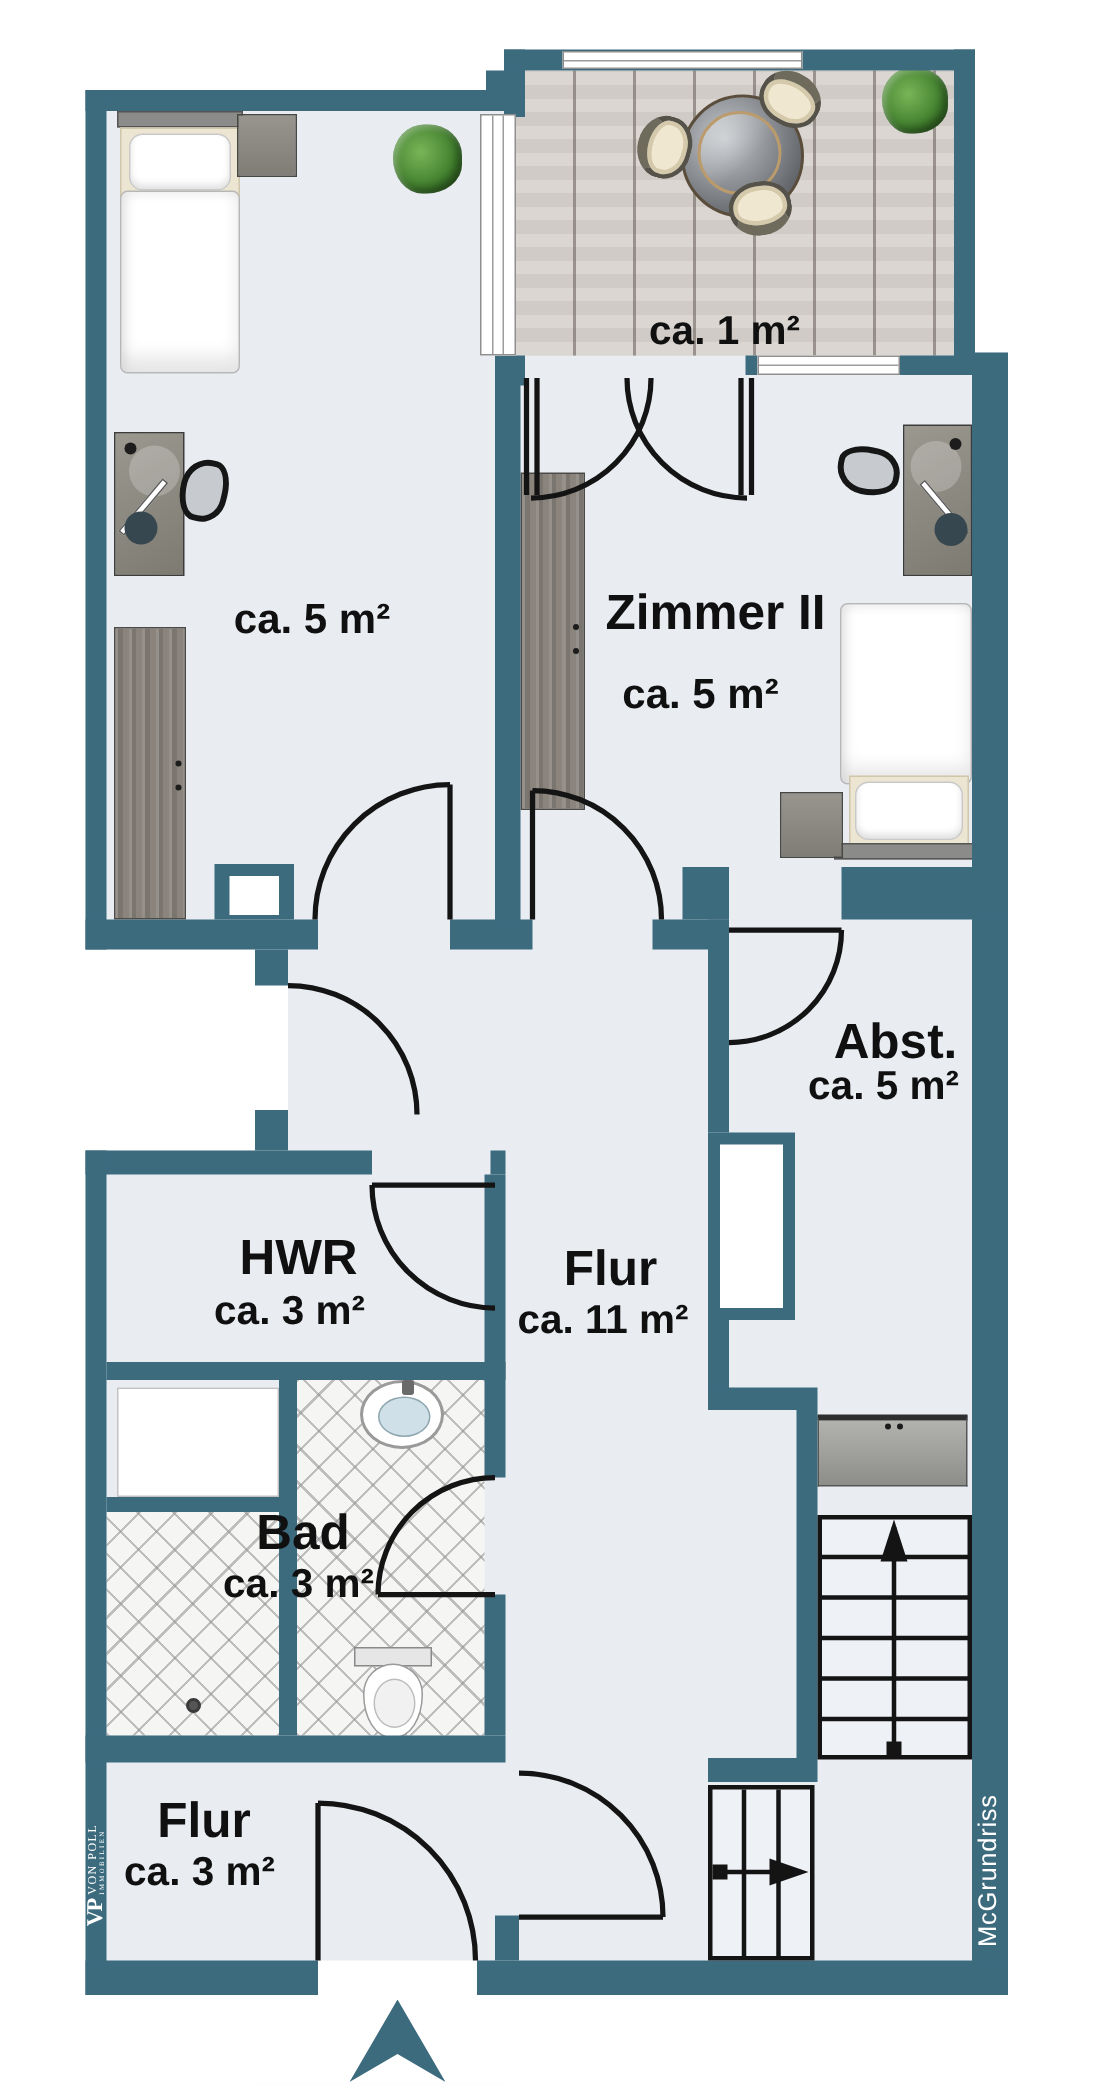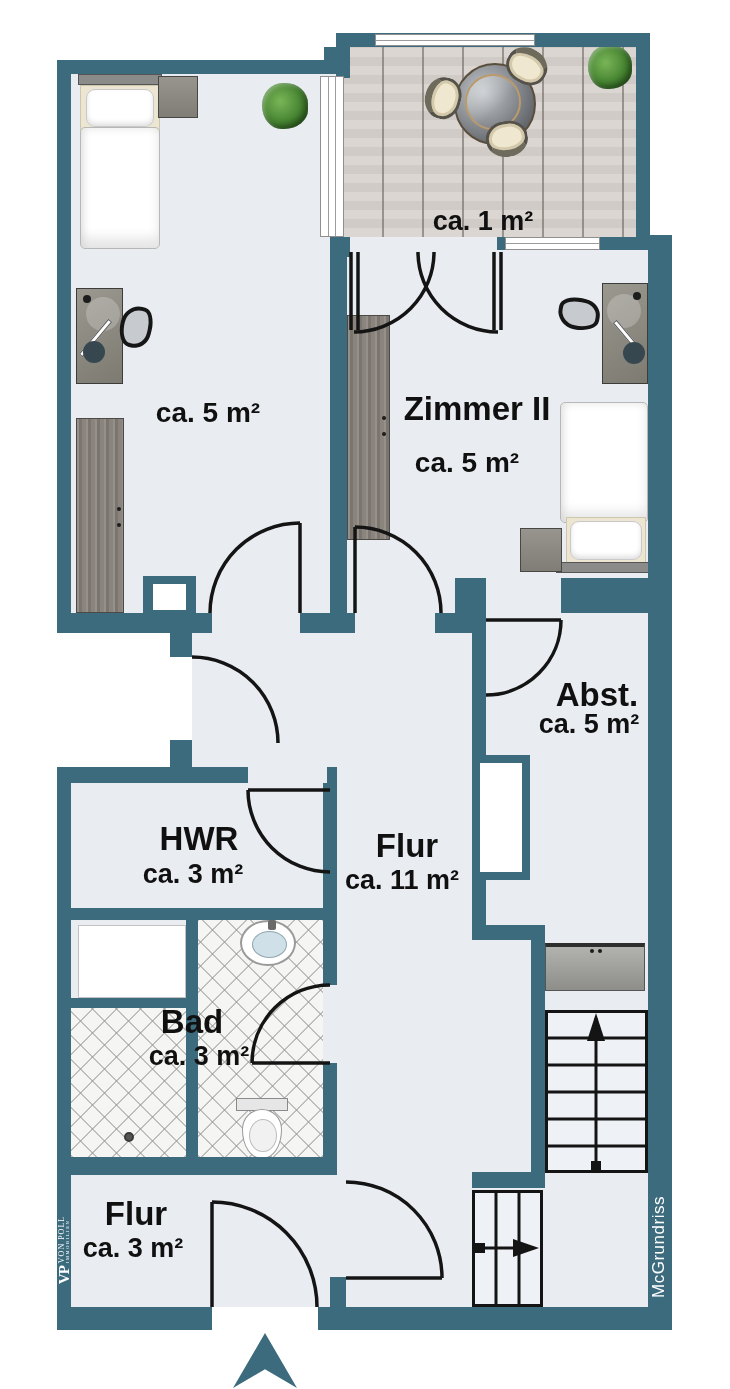--- a/index.html
+++ b/index.html
@@ -264,21 +264,21 @@
 
   <div class="lbl room-name" style="left:597px;top:694px">Abst.</div>
   <div class="lbl room-area" style="left:589px;top:724px">ca. 5 m²</div>
 
   <div class="lbl room-name" style="left:199px;top:838px">HWR</div>
   <div class="lbl room-area" style="left:193px;top:874px">ca. 3 m²</div>
 
   <div class="lbl room-name" style="left:407px;top:845px">Flur</div>
   <div class="lbl room-area" style="left:402px;top:880px">ca. 11 m²</div>
 
-  <div class="lbl room-name" style="left:192px;top:1021px">Bad</div>
+  <div class="lbl room-name" style="left:202px;top:1021px">Bad</div>
   <div class="lbl room-area" style="left:199px;top:1056px">ca. 3 m²</div>
 
   <div class="lbl room-name" style="left:136px;top:1213px">Flur</div>
   <div class="lbl room-area" style="left:133px;top:1248px">ca. 3 m²</div>
 
 
   <div class="brand-logo" style="left:-26px;top:1242px;width:180px;height:16px">
     <span class="vp">VP</span>
     <span class="brand-col">
       <span class="brand-name">VON POLL</span>

